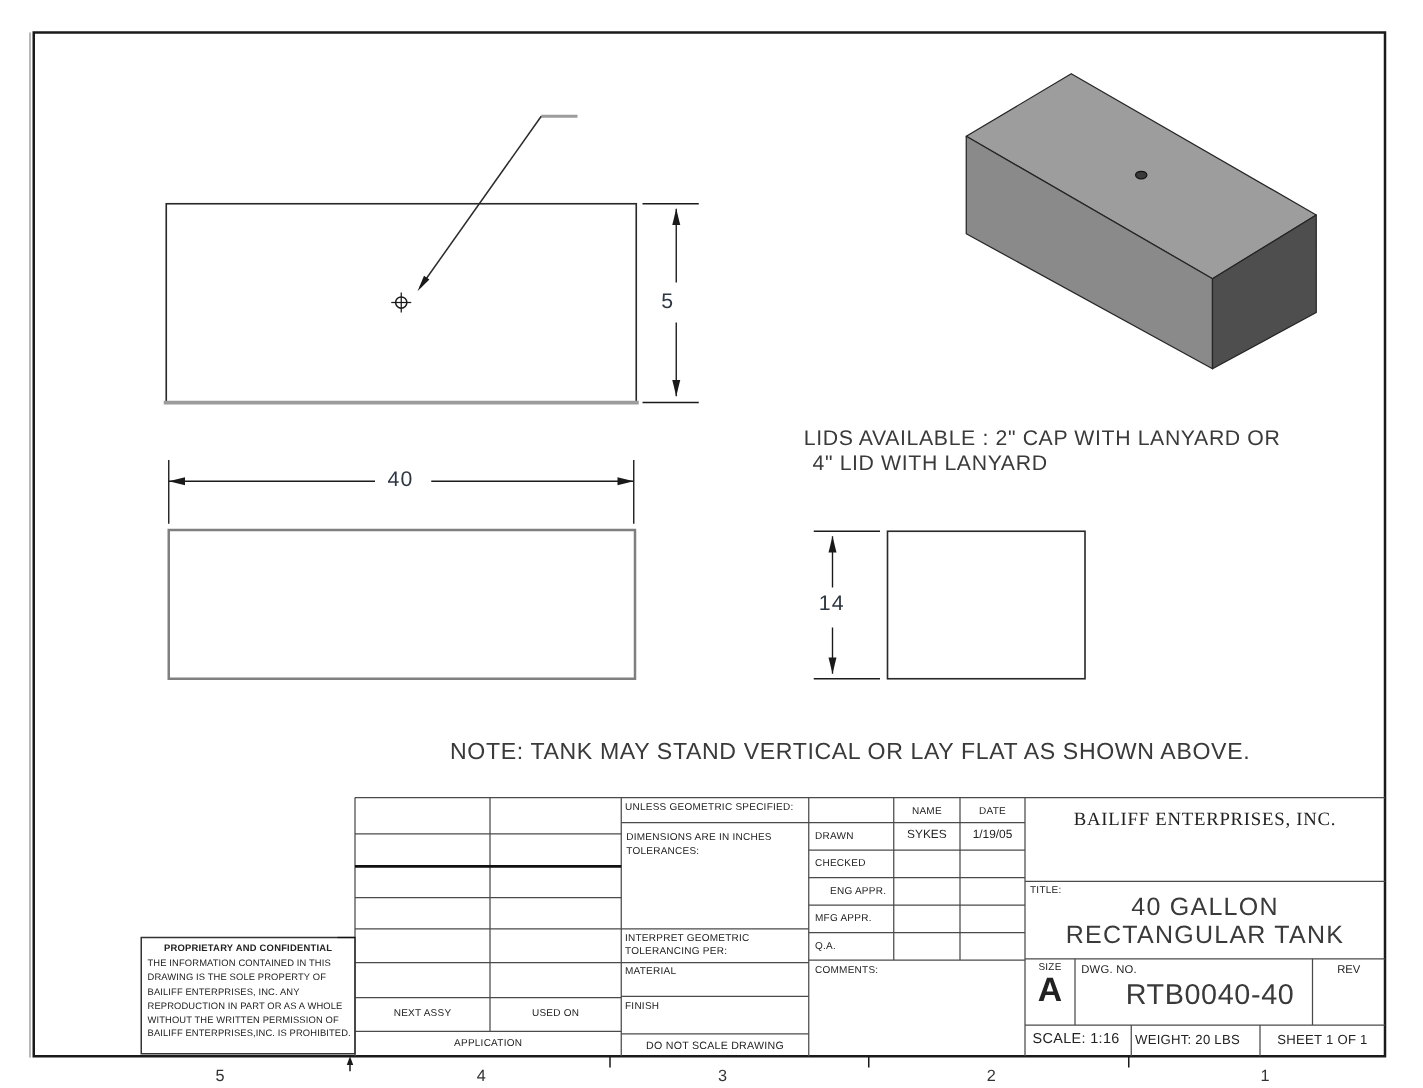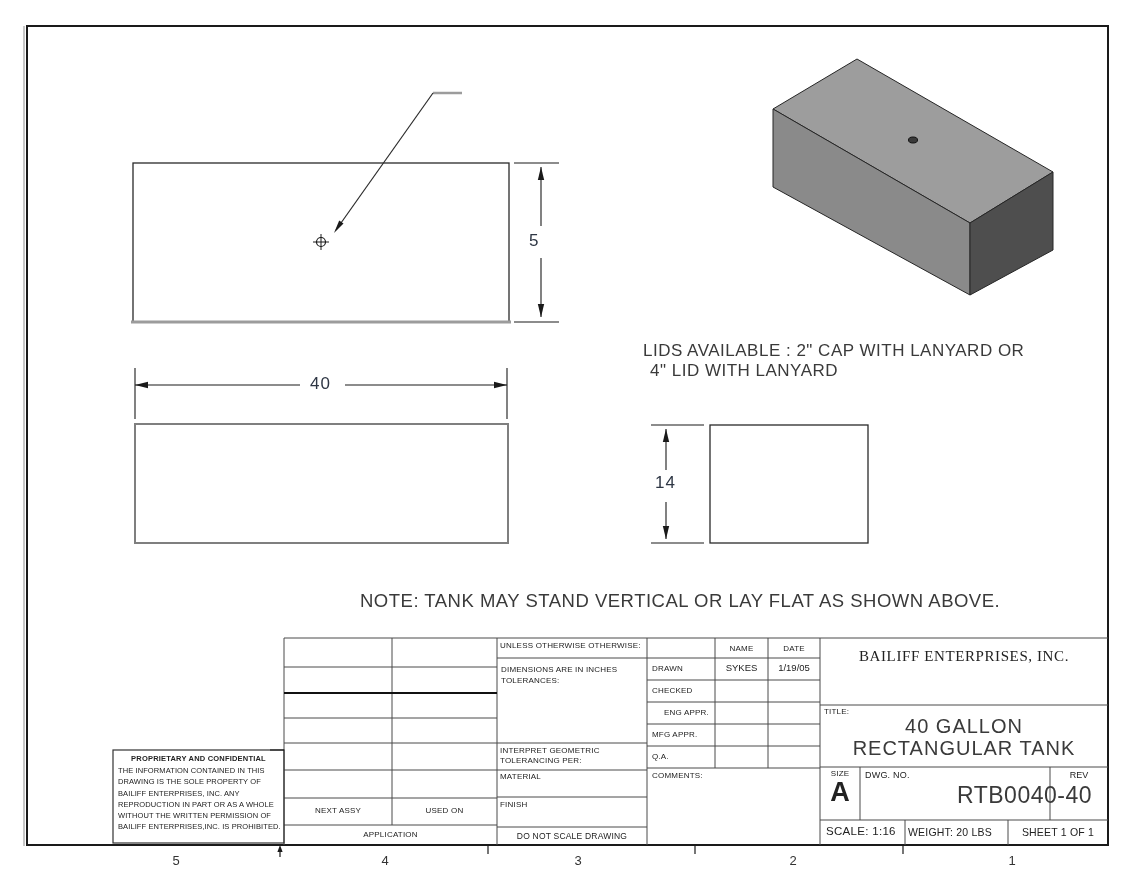--- a/index.html
+++ b/index.html
@@ -146,21 +146,21 @@
   <div class="abs t ctr" style="left:777px;top:853px;width:32px;font-size:13px;color:#333;">2</div>
   <div class="abs t ctr" style="left:996px;top:853px;width:32px;font-size:13px;color:#333;">1</div>
 
   <div class="abs ctr" style="left:113px;top:754px;width:171px;font-size:7.5px;font-weight:bold;letter-spacing:0.2px;">PROPRIETARY AND CONFIDENTIAL</div>
   <div class="abs" style="left:118px;top:765px;width:164px;font-size:7.5px;line-height:11.3px;letter-spacing:0.1px;">THE INFORMATION CONTAINED IN THIS DRAWING IS THE SOLE PROPERTY OF BAILIFF ENTERPRISES, INC.  ANY REPRODUCTION IN PART OR AS A WHOLE WITHOUT THE WRITTEN PERMISSION OF BAILIFF ENTERPRISES,INC. IS PROHIBITED.</div>
 
   <div class="abs t small ctr" style="left:284px;top:806px;width:108px;text-align:center;">NEXT ASSY</div>
   <div class="abs t small ctr" style="left:392px;top:806px;width:105px;">USED ON</div>
   <div class="abs t small ctr" style="left:284px;top:830px;width:213px;">APPLICATION</div>
 
-  <div class="abs t small" style="left:500px;top:641px;">UNLESS OTHERWISE OTHERWISE:</div>
+  <div class="abs t small" style="left:500px;top:641px;">UNLESS GEOMETRIC SPECIFIED:</div>
   <div class="abs t small" style="left:501px;top:665px;">DIMENSIONS ARE IN INCHES</div>
   <div class="abs t small" style="left:501px;top:676px;">TOLERANCES:</div>
   <div class="abs t small" style="left:500px;top:746px;">INTERPRET GEOMETRIC</div>
   <div class="abs t small" style="left:500px;top:756px;">TOLERANCING PER:</div>
   <div class="abs t small" style="left:500px;top:772px;">MATERIAL</div>
   <div class="abs t small" style="left:500px;top:800px;">FINISH</div>
   <div class="abs t small ctr" style="left:497px;top:831px;width:150px;font-size:8.5px;">DO NOT SCALE DRAWING</div>
 
   <div class="abs t small ctr" style="left:715px;top:644px;width:53px;">NAME</div>
   <div class="abs t small ctr" style="left:768px;top:644px;width:52px;">DATE</div>
@@ -176,20 +176,20 @@
   <div class="abs t small" style="left:652px;top:771px;">COMMENTS:</div>
 
   <div class="abs t ctr" style="left:820px;top:648px;width:288px;font-size:15px;letter-spacing:0.6px;font-family:'Liberation Serif',serif;">BAILIFF ENTERPRISES, INC.</div>
   <div class="abs t small" style="left:824px;top:707px;">TITLE:</div>
   <div class="abs t ctr cad" style="left:820px;top:715px;width:288px;font-size:20px;letter-spacing:1px;">40 GALLON</div>
   <div class="abs t ctr cad" style="left:820px;top:737px;width:288px;font-size:20px;letter-spacing:1px;">RECTANGULAR TANK</div>
 
   <div class="abs t small ctr" style="left:820px;top:769px;width:40px;">SIZE</div>
   <div class="abs t ctr" style="left:820px;top:777px;width:40px;font-size:27px;font-weight:bold;">A</div>
   <div class="abs t" style="left:865px;top:770px;font-size:9px;letter-spacing:0.2px;">DWG.  NO.</div>
-  <div class="abs t ctr cad" style="left:892px;top:782px;width:200px;font-size:23px;letter-spacing:0.5px;text-align:right;">RTB0040-40</div>
+  <div class="abs t ctr cad" style="left:868px;top:782px;width:200px;font-size:23px;letter-spacing:0.5px;">RTB0040-40</div>
   <div class="abs t ctr" style="left:1050px;top:770px;width:58px;font-size:9px;">REV</div>
 
   <div class="abs t" style="left:826px;top:825px;font-size:11.5px;letter-spacing:0.3px;">SCALE: 1:16</div>
   <div class="abs t" style="left:908px;top:826px;font-size:10.5px;letter-spacing:0.2px;">WEIGHT:  20 LBS</div>
   <div class="abs t ctr" style="left:1008px;top:826px;width:100px;font-size:10.5px;letter-spacing:0.2px;">SHEET 1 OF 1</div>
 
 </div>
 
 </body></html>

